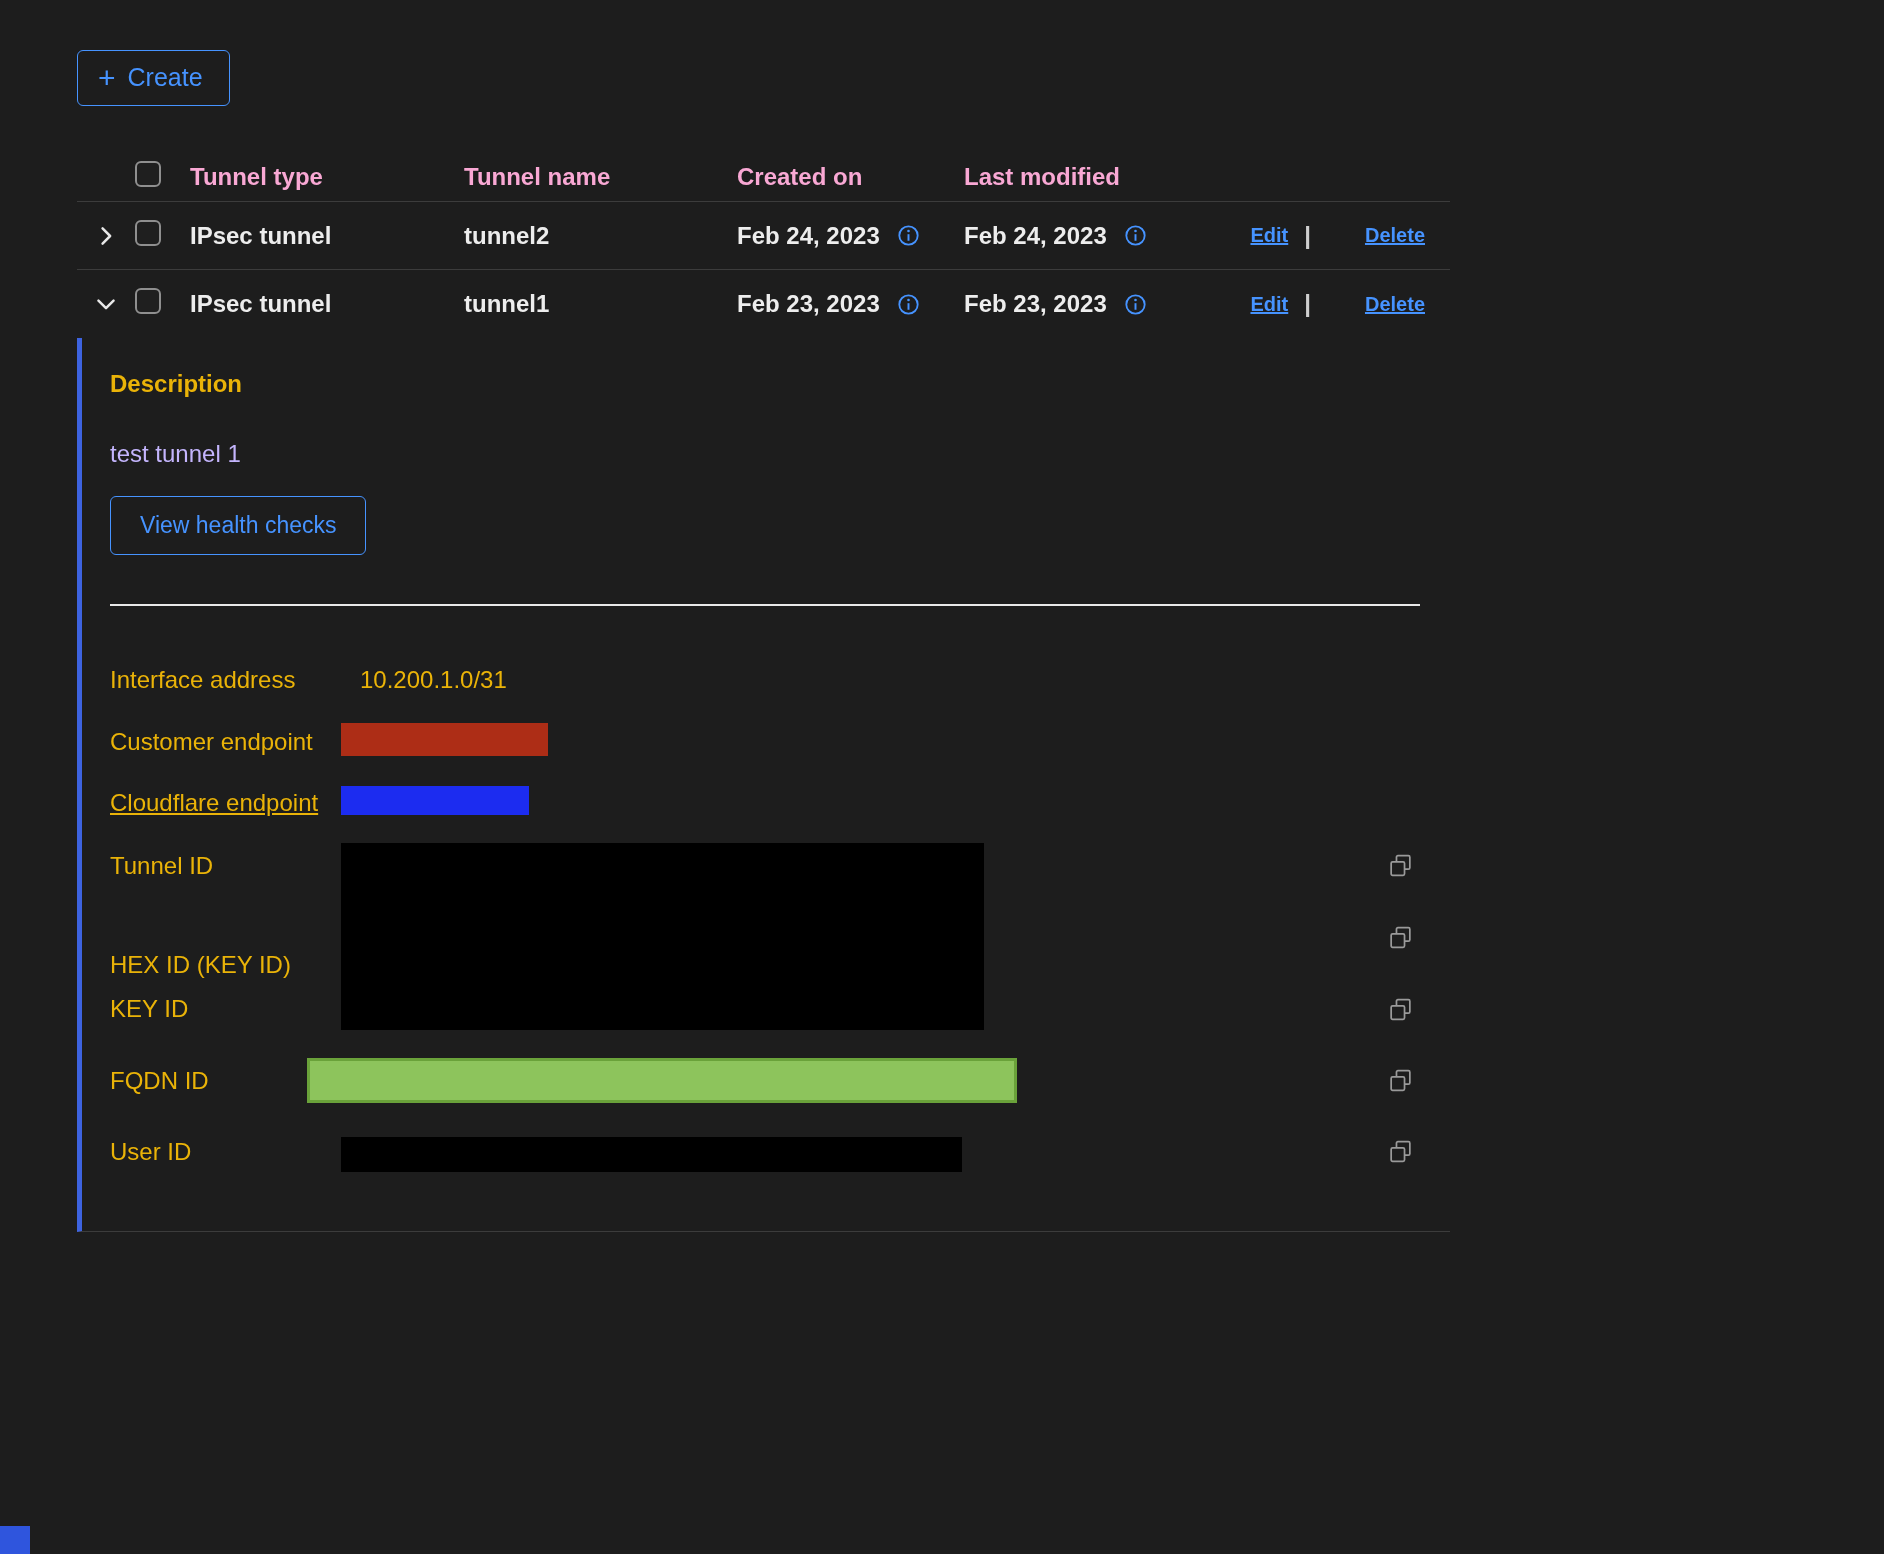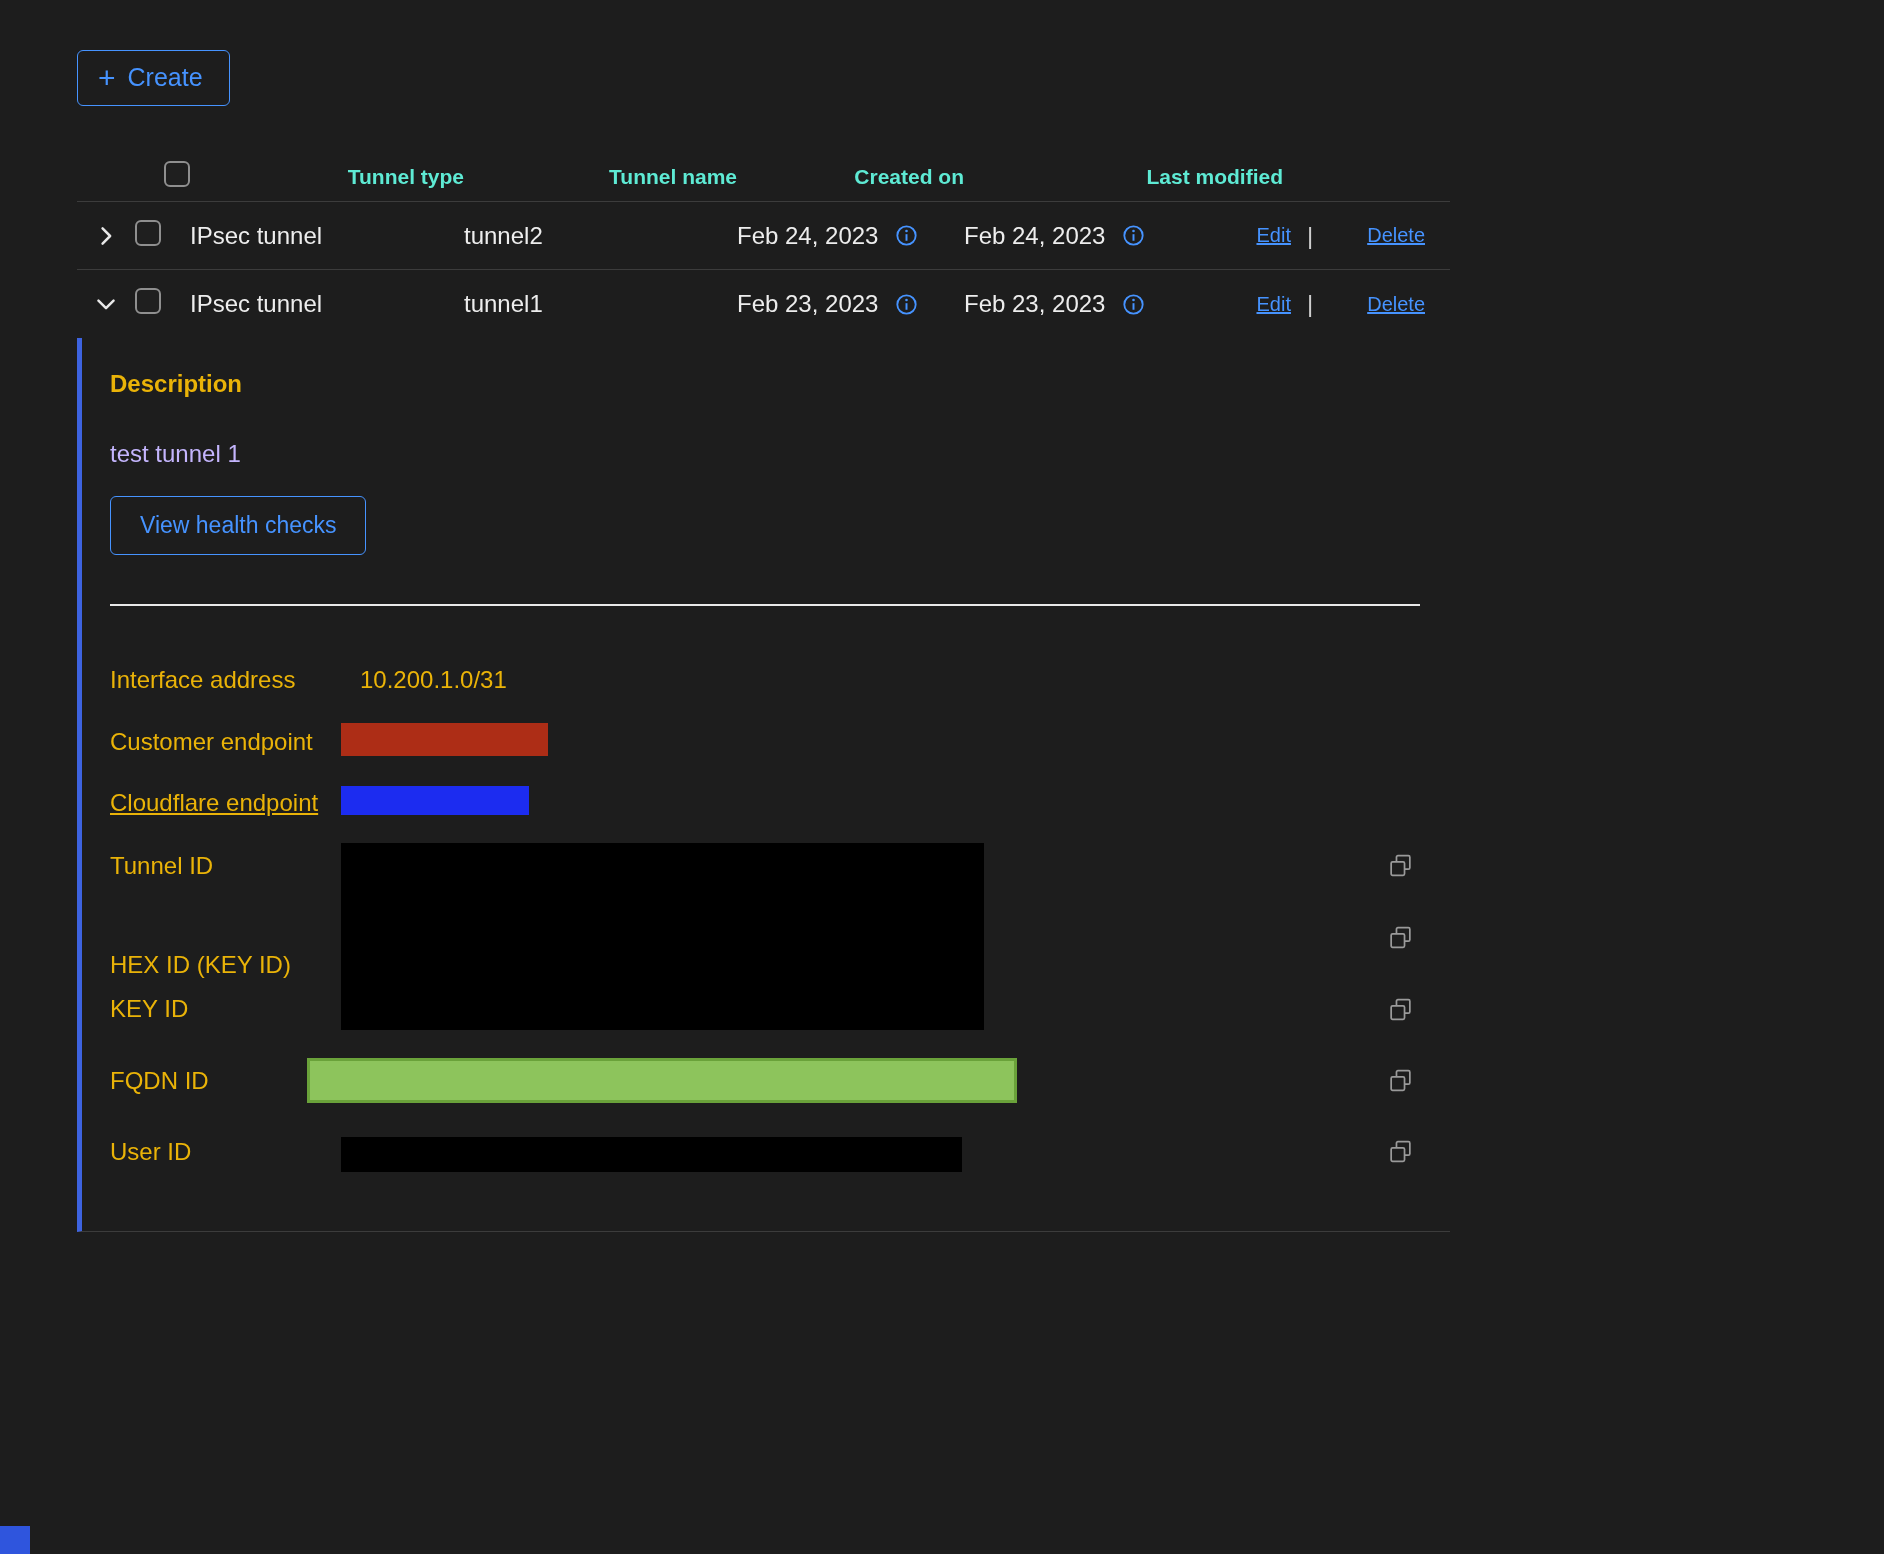--- a/index.html
+++ b/index.html
@@ -24,22 +24,23 @@
     font-family: inherit; cursor: pointer;
   }
   .create-btn .plus { font-size: 30px; line-height: 22px; font-weight: 300; }
 
   
   .table { margin-top: 46px; width: 1373px; }
   .row {
     display: grid;
     grid-template-columns: 58px 55px 274px 273px 227px 319px 1fr;
     align-items: center;
-  }
-  .thead { height: 50px; border-bottom: 1px solid #3c3c3c; font-weight: 700; font-size: 21px; color: #5eead4; text-align: right; }
+    font-weight: bold;
+  }
+  .thead { height: 50px; border-bottom: 1px solid #3c3c3c; font-weight: 700; font-size: 24px; color: #f9a8d4; }
   .body-row { height: 68px; border-bottom: 1px solid #3c3c3c; font-size: 24px; color: #ededed; }
   .body-row.expanded-row { border-bottom: none; }
   .cell { min-width: 0; }
   .chev-cell { display: flex; justify-content: center; }
   .chev-btn, .copy-btn, .info-btn { background: none; border: none; padding: 0; cursor: pointer; display: inline-flex; align-items: center; }
   .checkbox {
     display: inline-block; width: 26px; height: 26px;
     border: 2px solid #8f8f8f; border-radius: 6px;
     background: #1f1f1f; cursor: pointer;
   }

